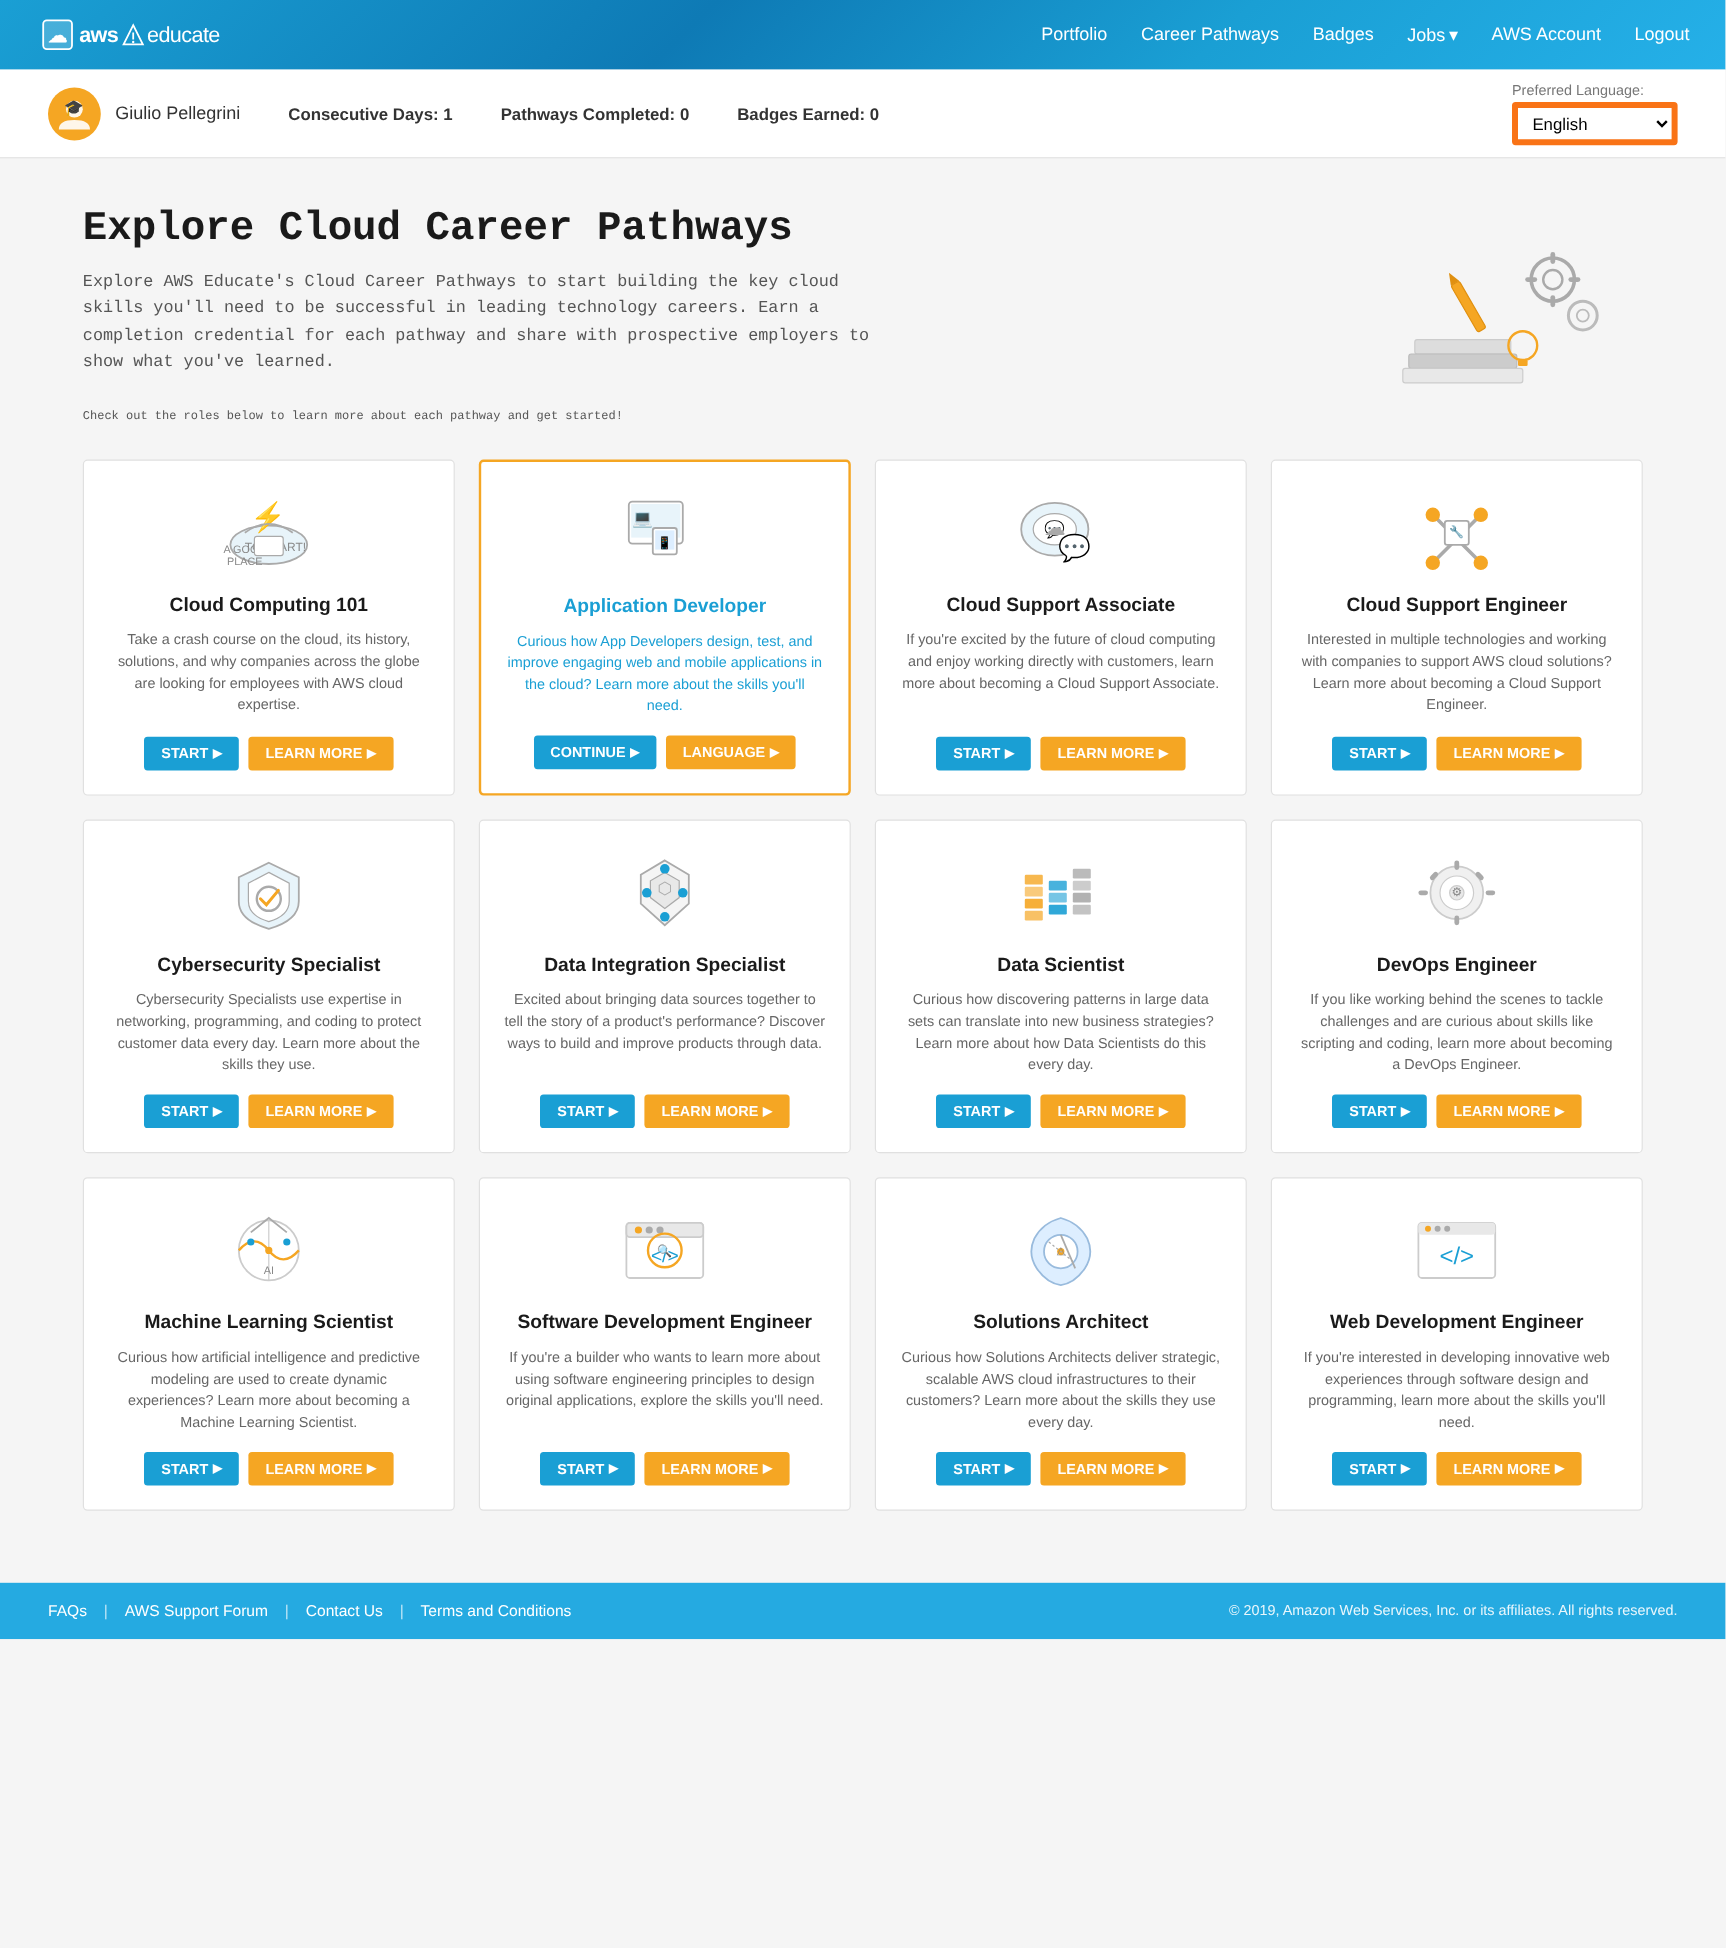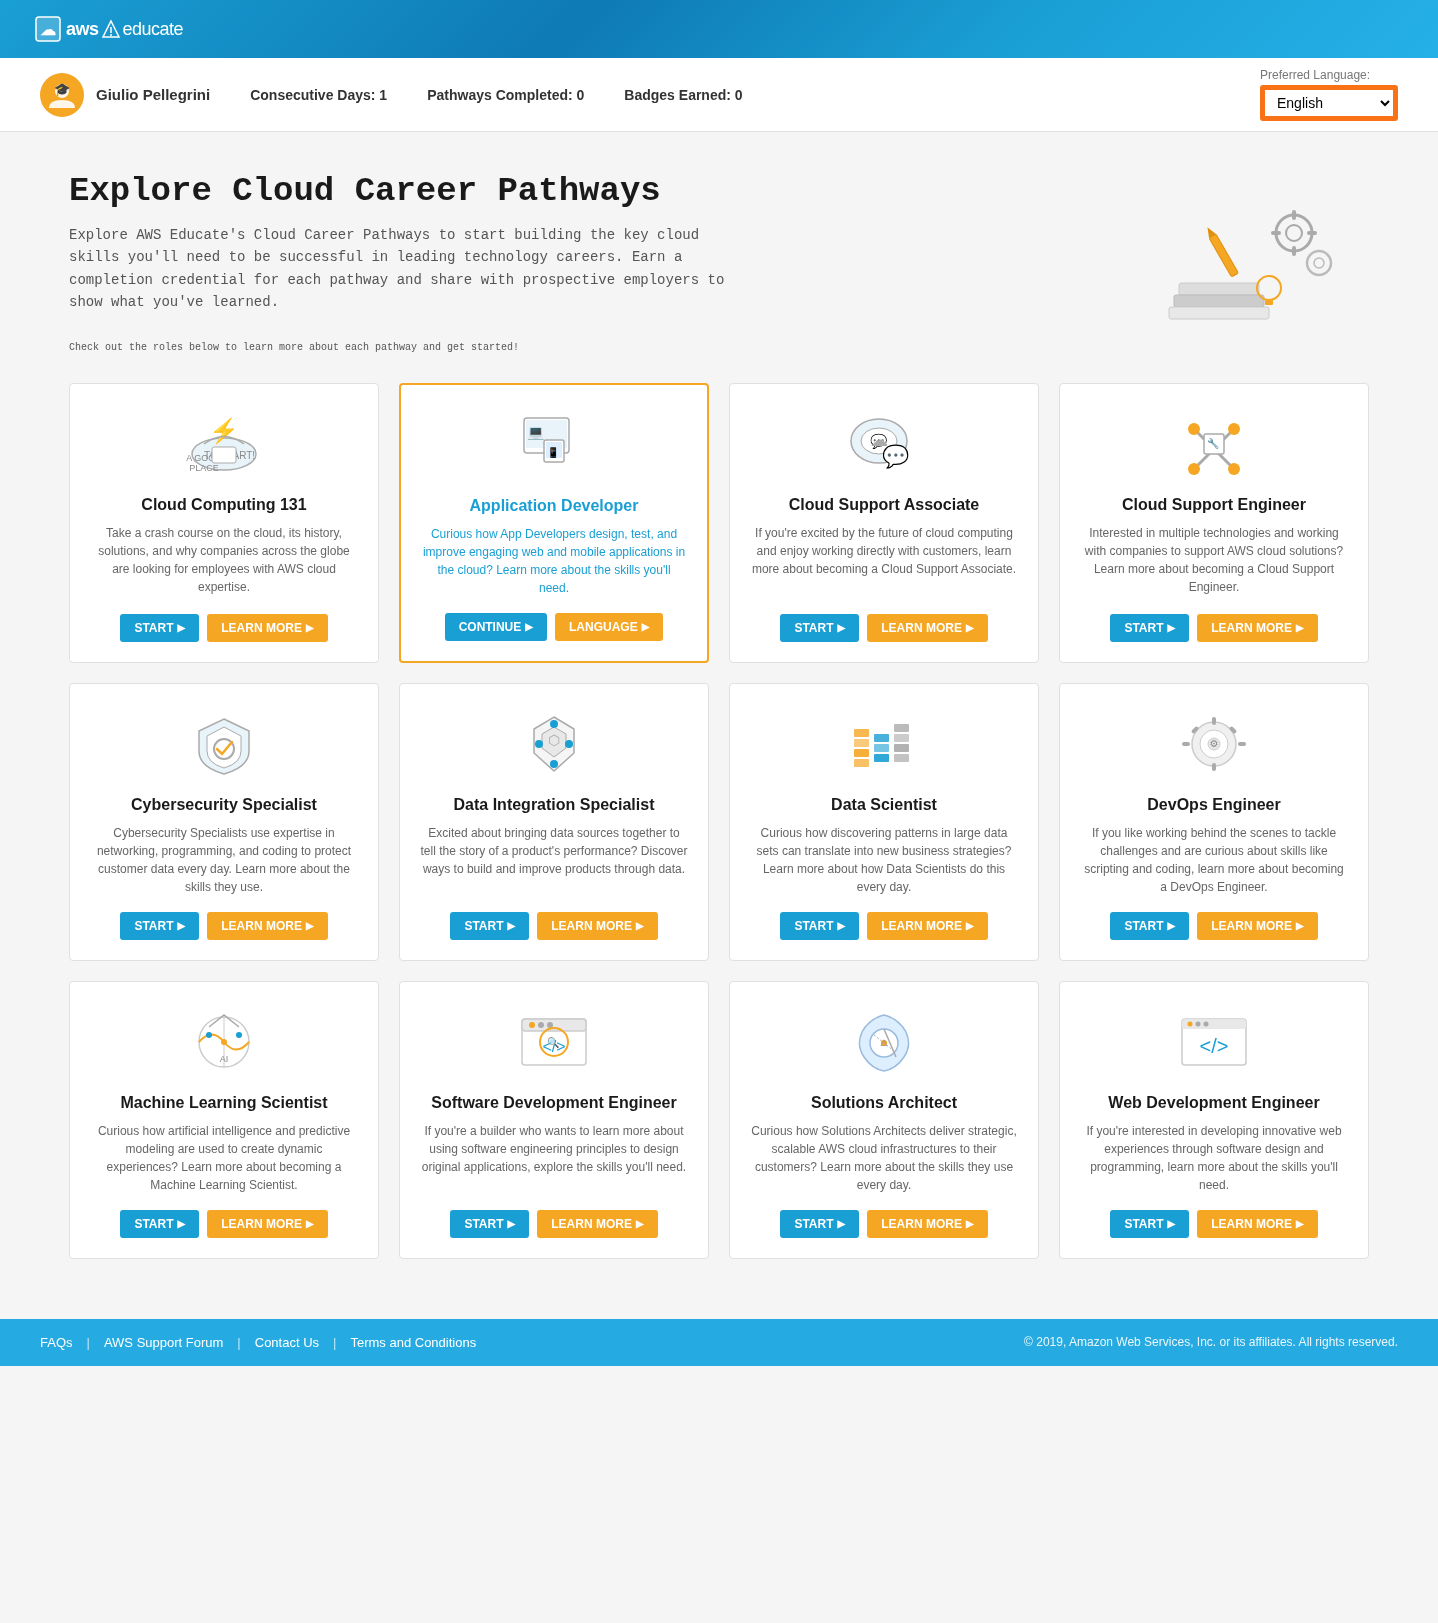--- a/index.html
+++ b/index.html
@@ -42,21 +42,21 @@
       gap: 40px;
     }
     .user-info { display: flex; align-items: center; gap: 12px; }
     .user-avatar {
       width: 44px; height: 44px;
       background: #f5a623;
       border-radius: 50%;
       display: flex; align-items: center; justify-content: center;
       font-size: 22px;
     }
-    .user-name { font-weight: 700; font-size: 15px; text-align: right; }
+    .user-name { font-weight: 400; font-size: 15px; text-align: right; }
     .user-stats { display: flex; gap: 40px; flex: 1; }
     .stat { font-size: 14px; color: #555; }
     .stat span { font-weight: 700; color: #333; }
     .lang-selector { margin-left: auto; }
     .lang-selector label { font-size: 12px; color: #777; display: block; margin-bottom: 3px; }
     .lang-selector select {
       border: 5px solid #f97316;
       padding: 4px 28px 4px 8px;
       border-radius: 3px;
       font-size: 14px;
@@ -204,20 +204,31 @@
       <text x="14" y="20" text-anchor="middle" fill="white" font-size="16" font-weight="bold">☁</text>
     </svg>
     <span style="font-weight:900;font-size:18px;color:white;">aws</span>
     <svg width="20" height="20" viewBox="0 0 20 20" style="margin:0 2px;">
       <polygon points="10,2 18,18 2,18" fill="none" stroke="white" stroke-width="1.5"></polygon>
       <line x1="10" y1="8" x2="10" y2="14" stroke="white" stroke-width="1.5"></line>
       <circle cx="10" cy="16" r="1" fill="white"></circle>
     </svg>
     <span style="font-weight:300;font-size:18px;color:white;">educate</span>
   </div>
+  <div class="nav-links">
+    <a href="#">Portfolio</a>
+    <a href="#">Career Pathways</a>
+    <a href="#">Badges</a>
+    <a href="#" class="jobs-link">
+      <span>Jobs</span>
+      <span>▾</span>
+    </a>
+    <a href="#">AWS Account</a>
+    <a href="#">Logout</a>
+  </div>
 </nav>
 
 <div class="user-bar">
   <div class="user-info">
     <div class="user-avatar">
       <svg width="30" height="30" viewBox="0 0 30 30">
         <circle cx="15" cy="11" r="7" fill="#fff" opacity="0.9"></circle>
         <path d="M2 28 Q2 20 15 20 Q28 20 28 28" fill="#fff" opacity="0.9"></path>
         <text x="15" y="14" text-anchor="middle" fill="#f5a623" font-size="13" font-weight="bold">🎓</text>
       </svg>
@@ -286,21 +297,21 @@
           <svg viewBox="0 0 80 70" fill="none">
     <ellipse cx="40" cy="45" rx="32" ry="16" fill="#e8f4fa" stroke="#aaa" stroke-width="1.5"></ellipse>
     <text x="40" y="30" text-anchor="middle" font-size="24" fill="#f5a623">⚡</text>
     <text x="20" y="52" text-anchor="middle" font-size="9" fill="#888">A GOOD</text>
     <text x="20" y="62" text-anchor="middle" font-size="9" fill="#888">PLACE</text>
     <text x="20" y="50" text-anchor="start" font-size="10" fill="#888">TO START!</text>
     <rect x="28" y="38" width="24" height="16" rx="2" fill="white" stroke="#aaa" stroke-width="1"></rect>
     <path d="M20,35 Q40,20 60,35" stroke="#aaa" stroke-width="1.5" fill="none"></path>
   </svg>
         </div>
-    <div class="card-title">Cloud Computing 131</div>
+    <div class="card-title">Cloud Computing 101</div>
     <div class="card-desc">Take a crash course on the cloud, its history, solutions, and why companies across the globe are looking for employees with AWS cloud expertise.</div>
     <div class="card-buttons">
       <button class="btn-start">
         START <span class="arrow-icon">▶</span>
       </button>
       <button class="btn-learn">
         LEARN MORE <span class="arrow-icon">▶</span>
       </button>
     </div>
   </div>

